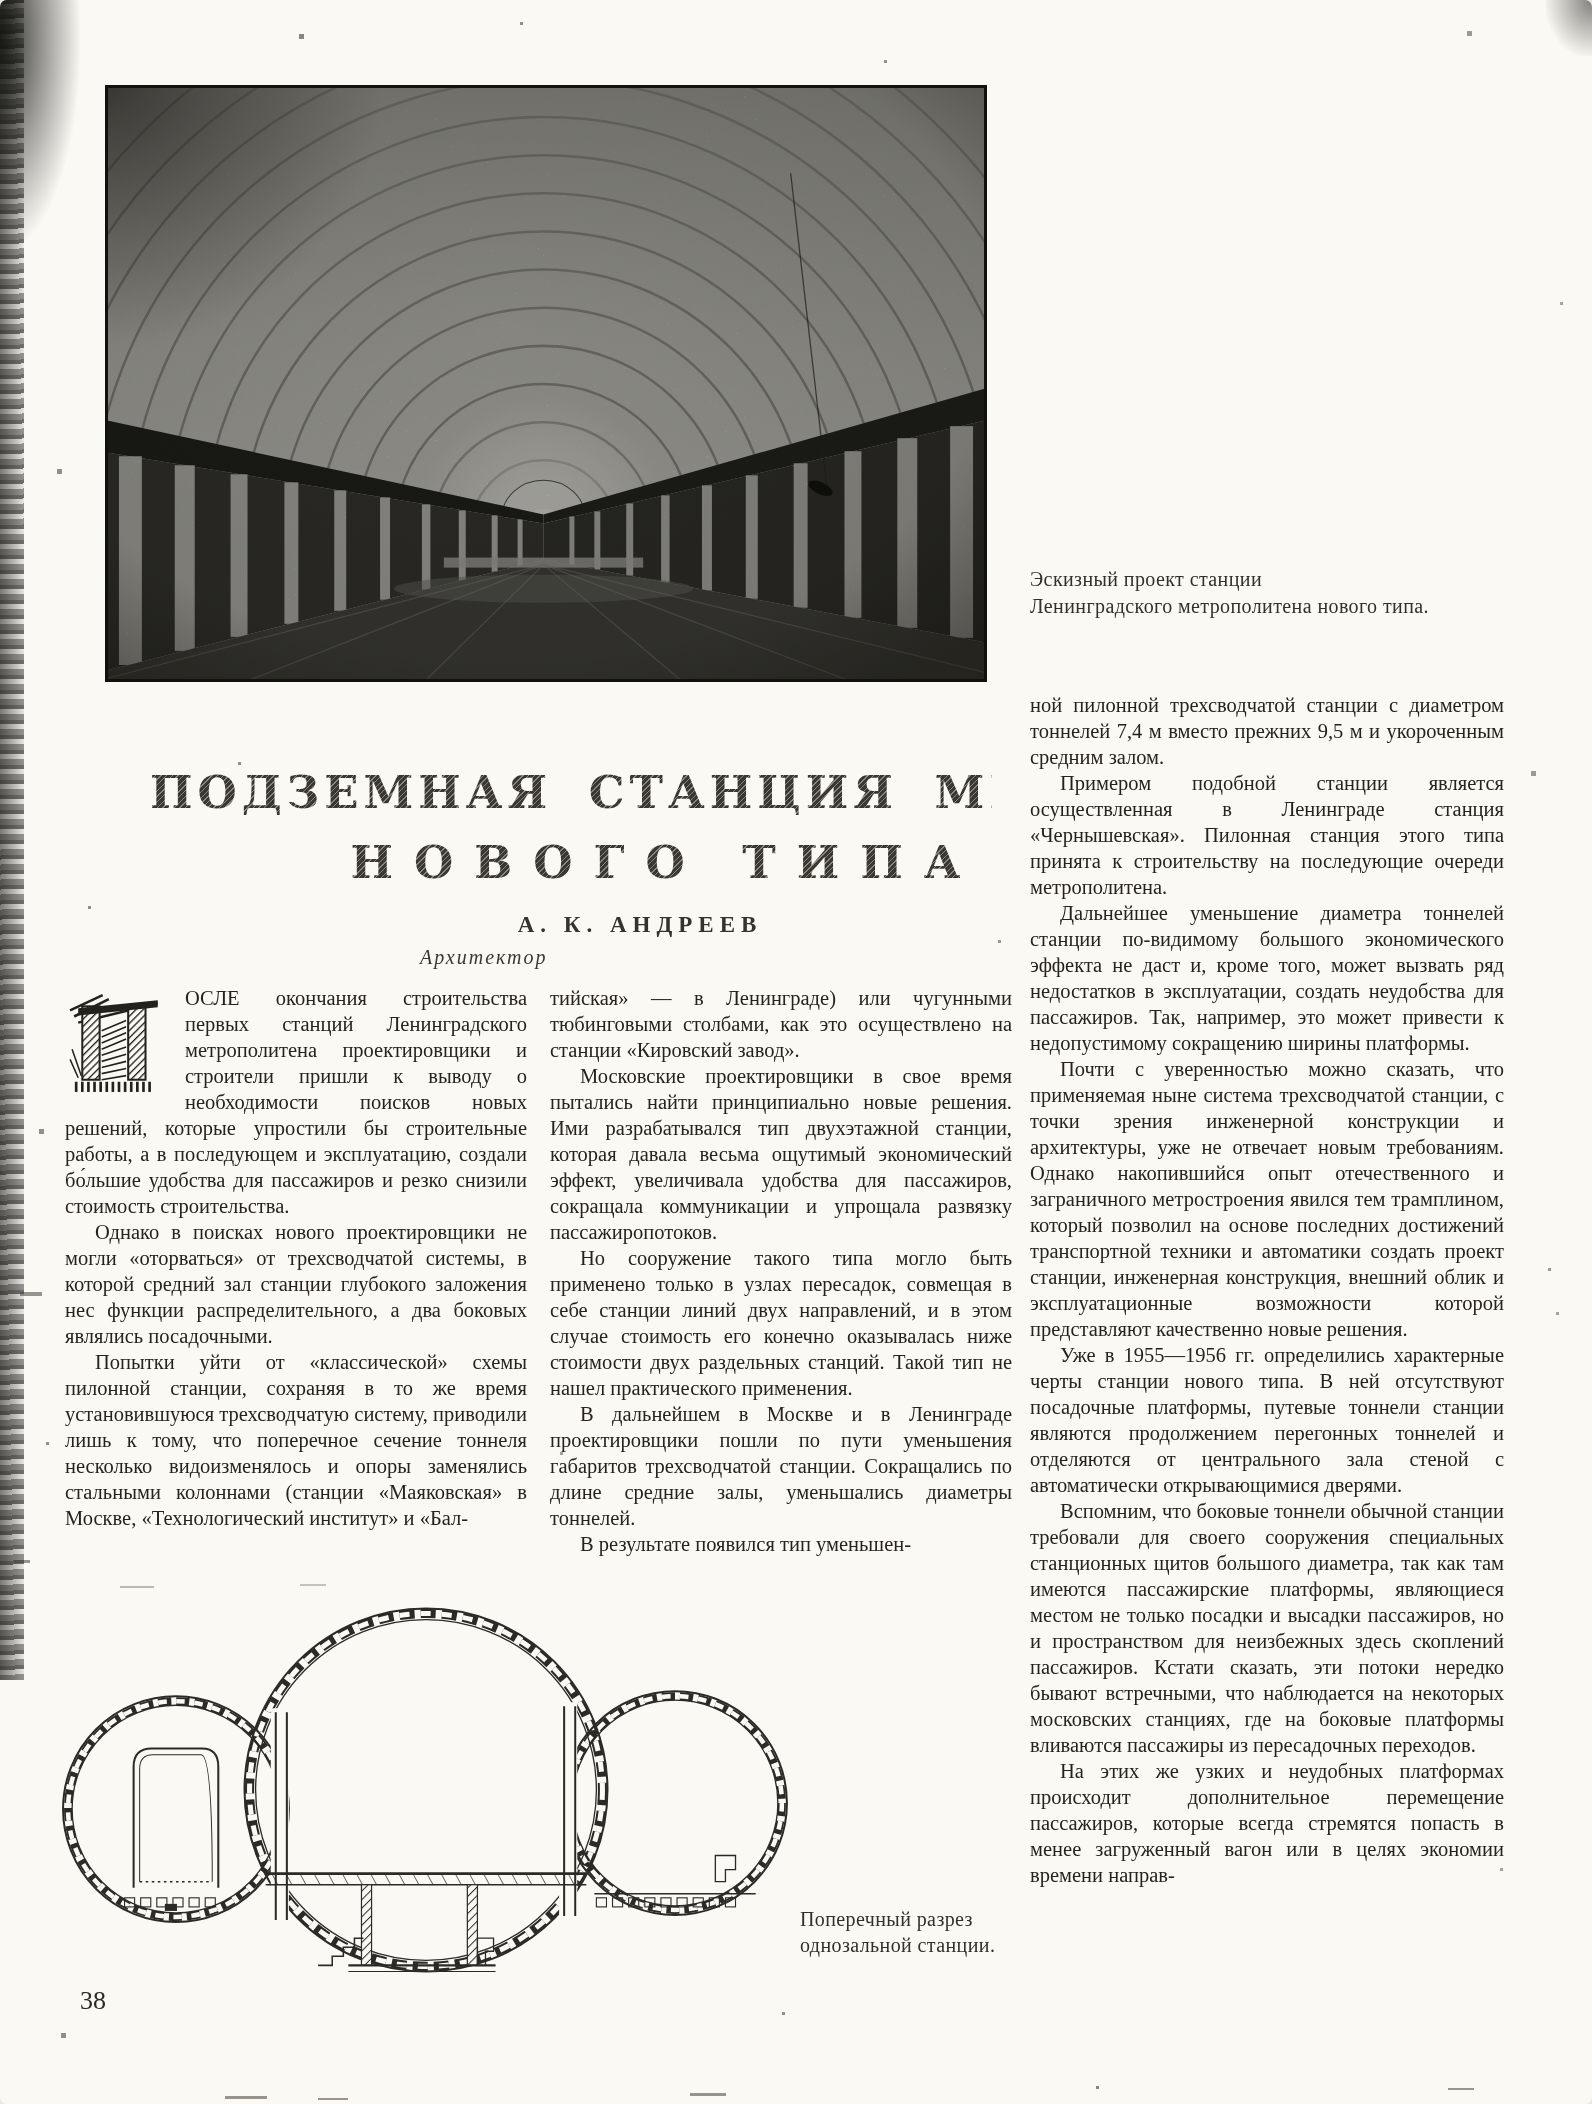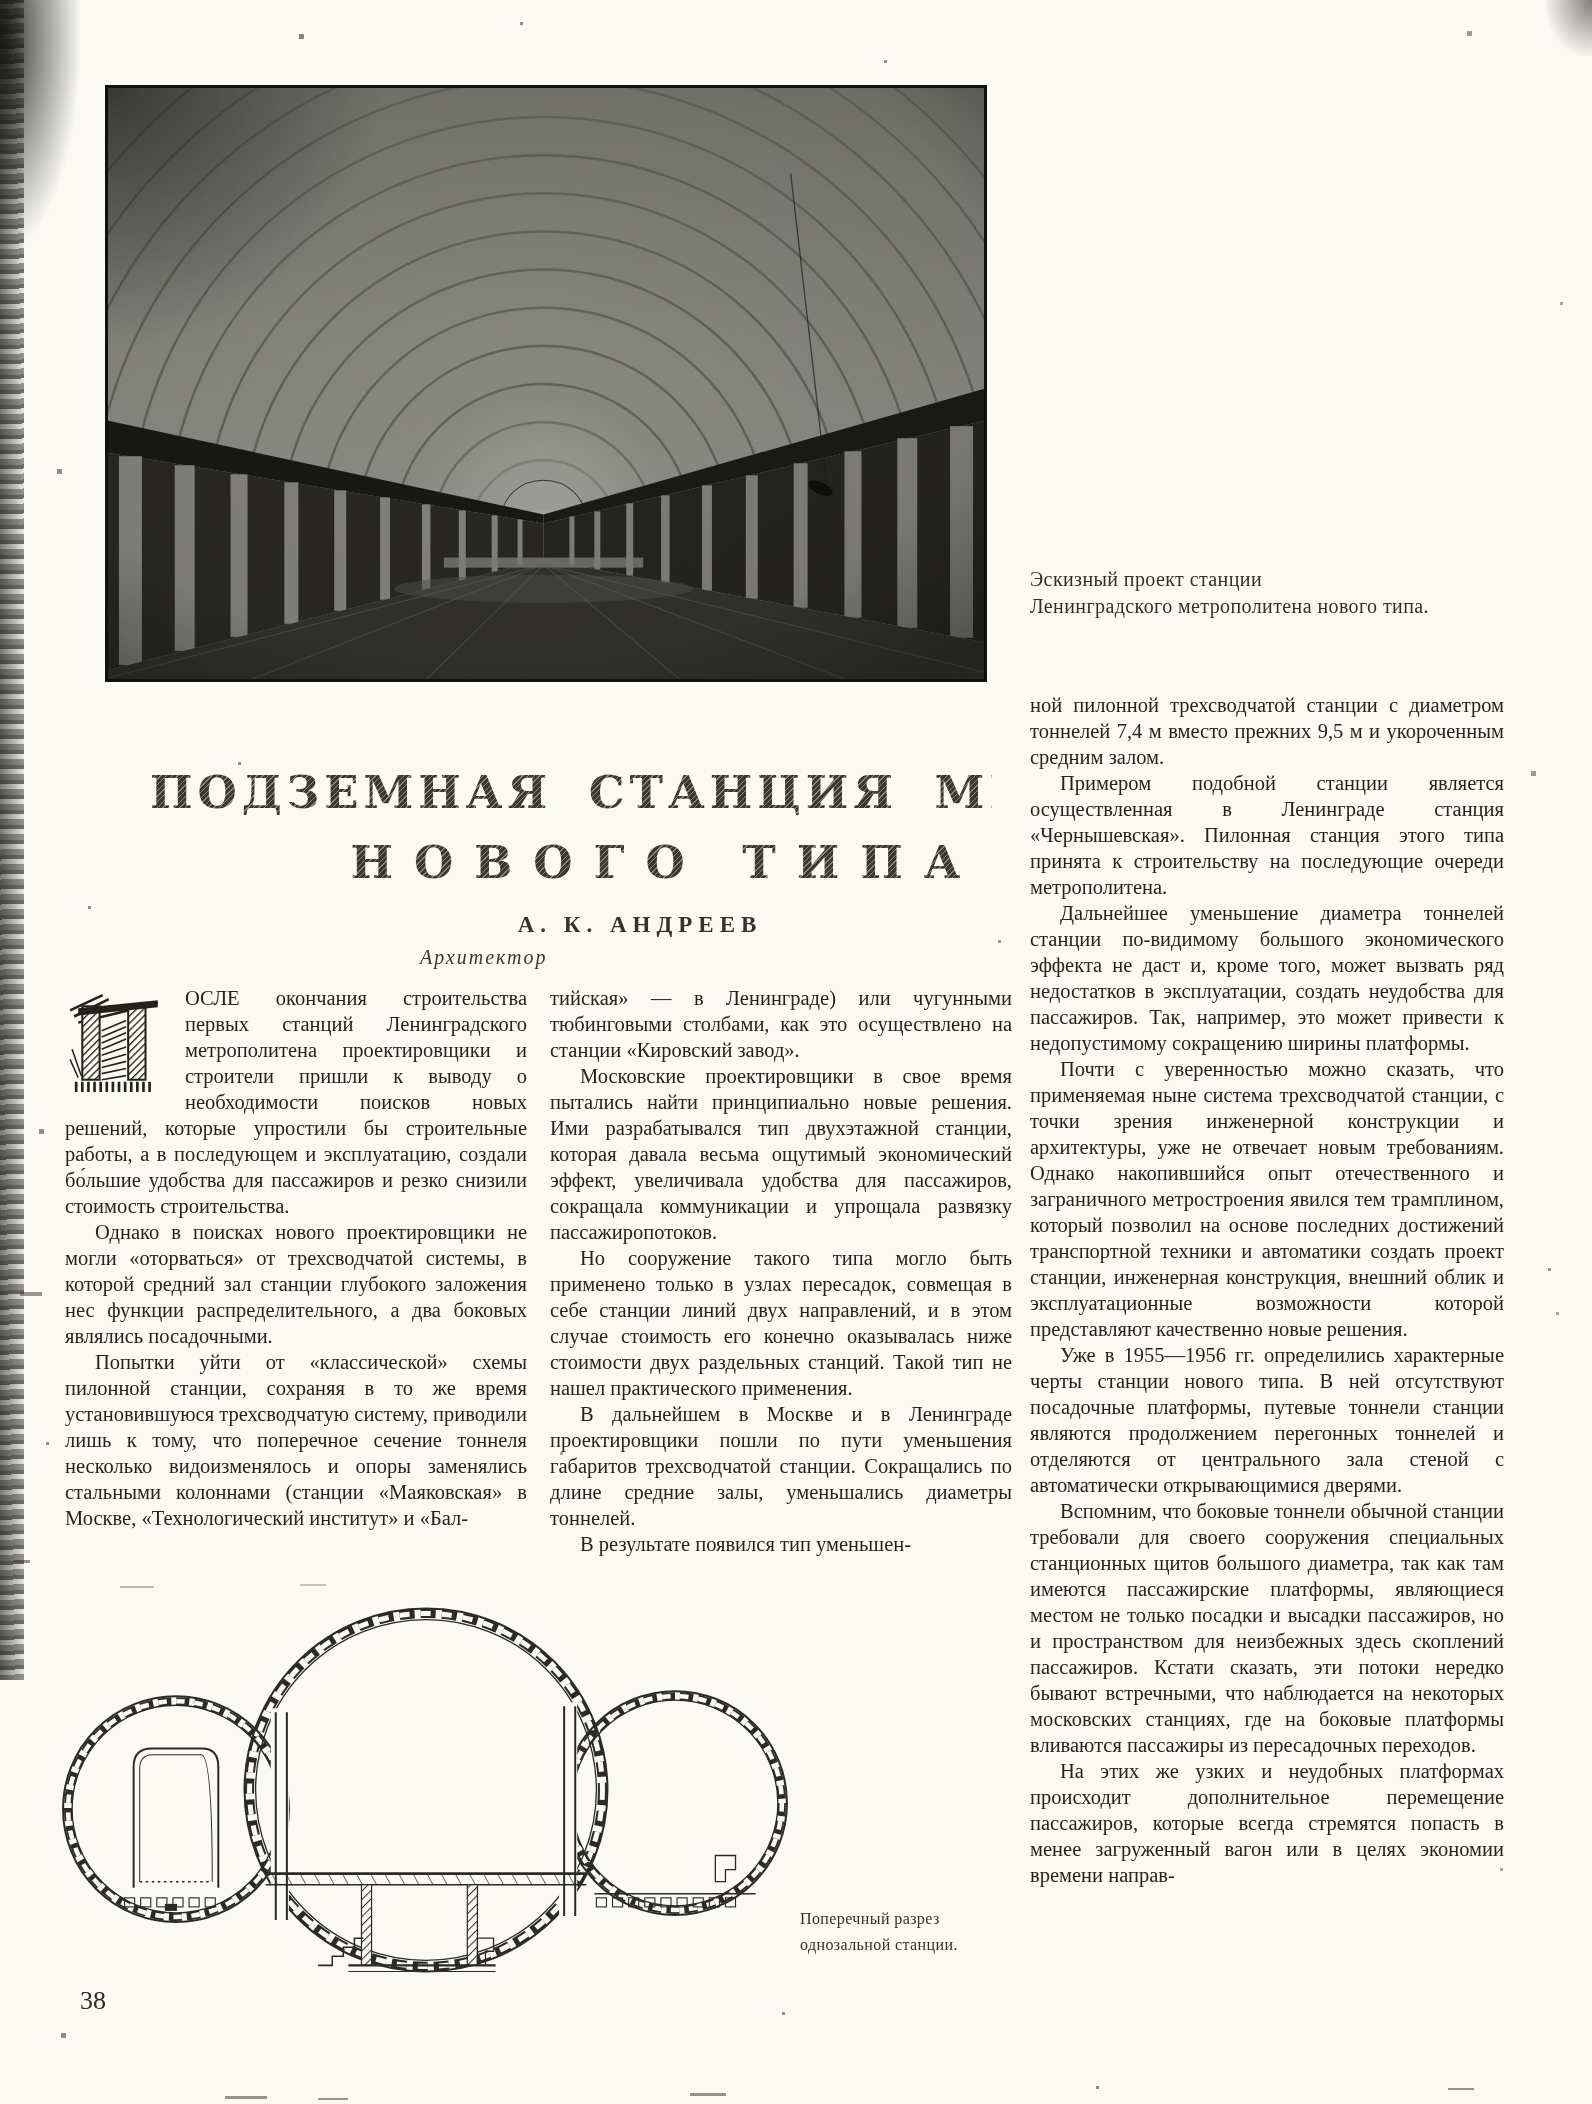--- a/index.html
+++ b/index.html
@@ -1,17 +1,17 @@
 <!DOCTYPE html>
 <html><head>
 <meta charset="utf-8">
 <style>
   html,body{margin:0;padding:0;background:#e9e7e0;}
   .page{position:relative;width:1592px;height:2104px;background:#faf9f4;overflow:hidden;
-        font-family:"Liberation Serif",serif;color:#26231e;}
+        font-family:"Liberation Serif",serif;color:#26231e;border-radius:7px;}
 
   
   .edge-strip{position:absolute;left:0;top:0;width:24px;height:1680px;
     background-image:
       repeating-linear-gradient(178deg, rgba(28,27,24,.62) 0 4px, rgba(28,27,24,.08) 4px 9px, rgba(28,27,24,.45) 9px 15px),
       linear-gradient(90deg, rgba(30,29,26,.55), rgba(30,29,26,0));
     filter:blur(.4px);}
   .corner-blob{position:absolute;left:0;top:0;width:80px;height:250px;
     background:radial-gradient(ellipse at 0% 15%, rgba(18,18,15,.9), rgba(18,18,15,0) 72%);}
   .corner-blob-tr{position:absolute;right:0;top:0;width:46px;height:56px;
@@ -61,21 +61,21 @@
   .col-1{left:65px;top:985px;}
   .col-2{left:550px;top:985px;}
   .col-3{left:1030px;top:692px;width:474px;}
   .dropcap-box{float:left;width:108px;height:104px;margin:5px 12px 2px 0;}
   .dropcap-box svg{display:block;width:100%;height:100%;}
 
   
   .diagram{position:absolute;left:58px;top:1594px;width:736px;height:406px;}
   .diagram svg{display:block;width:100%;height:100%;}
   .diagram-caption{position:absolute;left:800px;top:1906px;width:280px;
-    font-size:16px;line-height:26px;color:#33302a;letter-spacing:.4px;}
+    font-size:20px;line-height:26px;color:#33302a;letter-spacing:.4px;}
 
   .page-number{position:absolute;left:80px;top:1986px;font-size:26px;color:#2c2a25;}
 </style>
 </head>
 <body>
 
 <div class="page">
 
   <div class="edge-strip"></div>
   <div class="corner-blob"></div>

